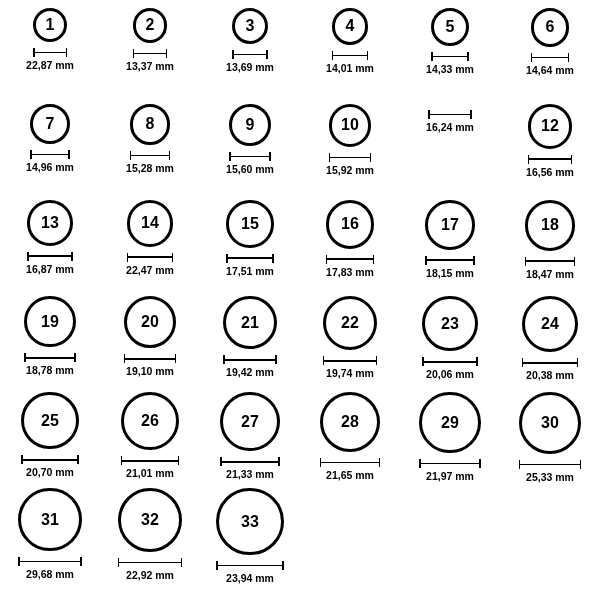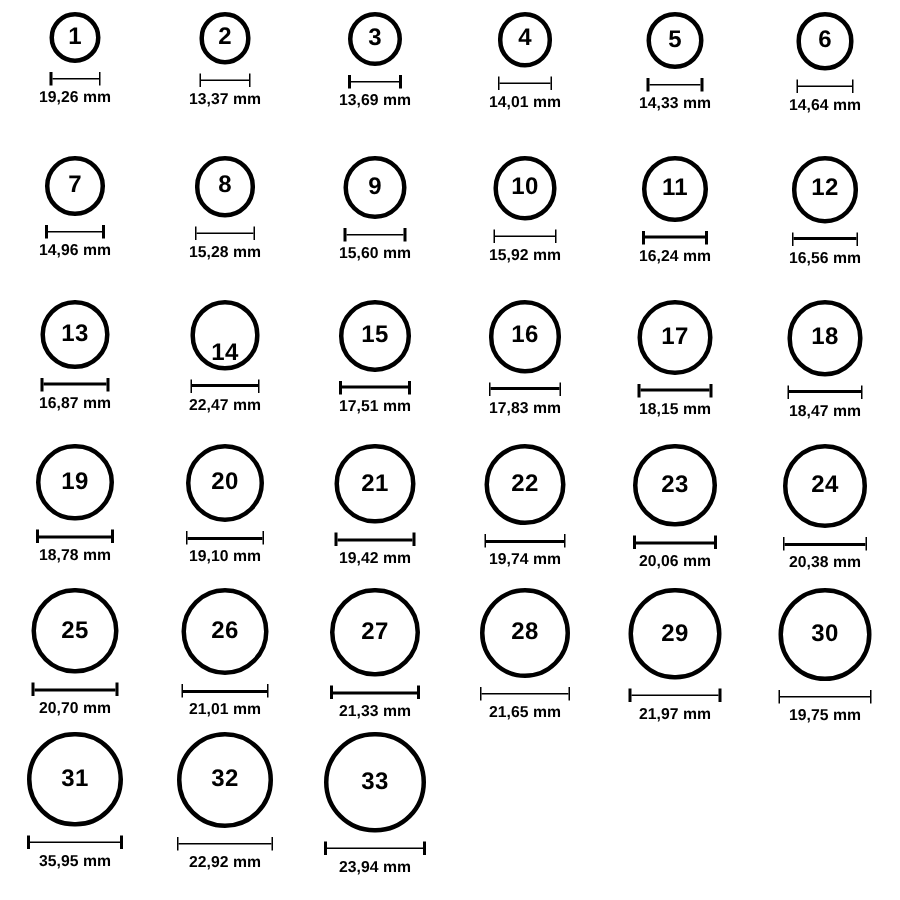--- a/index.html
+++ b/index.html
@@ -85,21 +85,21 @@
   <div class="grid" id="ring-grid">
       <div class="cell">
         <div class="ring" style="width: 34px; height: 34px;">
           <span class="ring-label">1</span>
         </div>
         <div class="measure" style="width: 34px;">
           <span class="tick"></span>
           <span class="bar"></span>
           <span class="tick"></span>
         </div>
-        <div class="mm">19,26 mm</div>
+        <div class="mm">22,87 mm</div>
       </div>
       <div class="cell">
         <div class="ring" style="width: 34.976px; height: 34.976px;">
           <span class="ring-label">2</span>
         </div>
         <div class="measure" style="width: 34.976px;">
           <span class="tick"></span>
           <span class="bar"></span>
           <span class="tick"></span>
         </div>
@@ -187,23 +187,20 @@
           <span class="ring-label">10</span>
         </div>
         <div class="measure" style="width: 42.7535px;">
           <span class="tick"></span>
           <span class="bar"></span>
           <span class="tick"></span>
         </div>
         <div class="mm">15,92 mm</div>
       </div>
       <div class="cell">
-        <div class="ring" style="width: 43.7295px; height: 43.7295px;">
-          <span class="ring-label">11</span>
-        </div>
         <div class="measure" style="width: 43.7295px;">
           <span class="tick"></span>
           <span class="bar"></span>
           <span class="tick"></span>
         </div>
         <div class="mm">16,24 mm</div>
       </div>
       <div class="cell">
         <div class="ring" style="width: 44.7055px; height: 44.7055px;">
           <span class="ring-label">12</span>
@@ -220,21 +217,21 @@
           <span class="ring-label">13</span>
         </div>
         <div class="measure" style="width: 45.651px;">
           <span class="tick"></span>
           <span class="bar"></span>
           <span class="tick"></span>
         </div>
         <div class="mm">16,87 mm</div>
       </div>
       <div class="cell">
-        <div class="ring" style="width: 46.627px; height: 46.627px; align-items: flex-end;">
+        <div class="ring" style="width: 46.627px; height: 46.627px;">
           <span class="ring-label">14</span>
         </div>
         <div class="measure" style="width: 46.627px;">
           <span class="tick"></span>
           <span class="bar"></span>
           <span class="tick"></span>
         </div>
         <div class="mm">22,47 mm</div>
       </div>
       <div class="cell">
@@ -404,32 +401,32 @@
       </div>
       <div class="cell">
         <div class="ring" style="width: 62.182px; height: 62.182px;">
           <span class="ring-label">30</span>
         </div>
         <div class="measure" style="width: 62.182px;">
           <span class="tick"></span>
           <span class="bar"></span>
           <span class="tick"></span>
         </div>
-        <div class="mm">19,75 mm</div>
+        <div class="mm">25,33 mm</div>
       </div>
       <div class="cell">
         <div class="ring" style="width: 63.158px; height: 63.158px;">
           <span class="ring-label">31</span>
         </div>
         <div class="measure" style="width: 63.158px;">
           <span class="tick"></span>
           <span class="bar"></span>
           <span class="tick"></span>
         </div>
-        <div class="mm">35,95 mm</div>
+        <div class="mm">29,68 mm</div>
       </div>
       <div class="cell">
         <div class="ring" style="width: 64.1035px; height: 64.1035px; text-align: right;">
           <span class="ring-label">32</span>
         </div>
         <div class="measure" style="width: 64.1035px;">
           <span class="tick"></span>
           <span class="bar"></span>
           <span class="tick"></span>
         </div>

